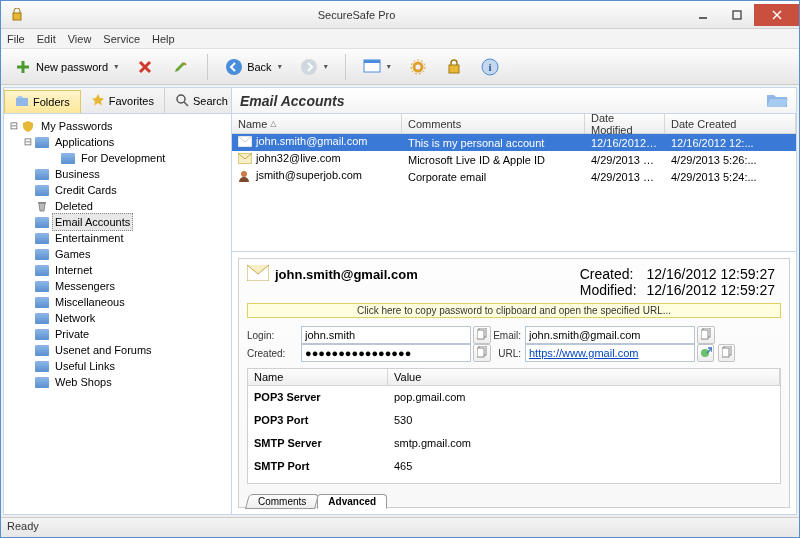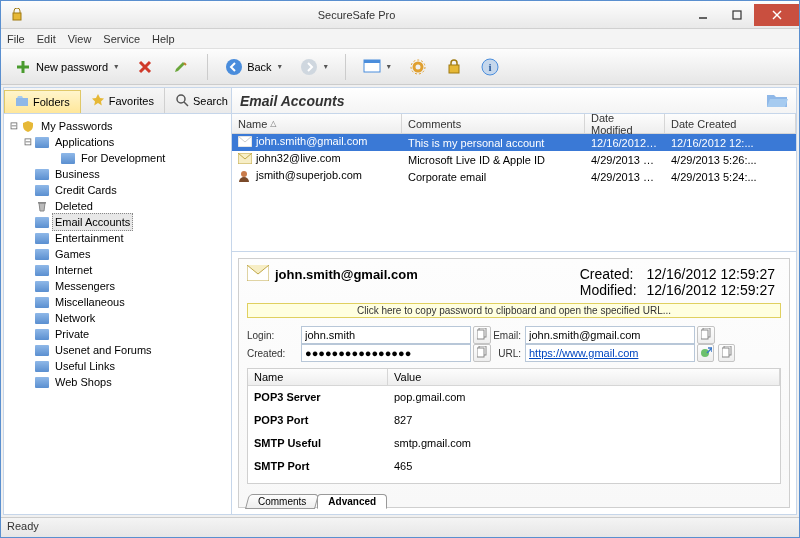--- a/index.html
+++ b/index.html
@@ -477,24 +477,24 @@
             <div class="ah" style="width:140px">Name</div>
             <div class="ah" style="flex:1">Value</div>
           </div>
           <div class="advbody">
             <div class="arow">
                 <div class="ak">POP3 Server</div>
                 <div>pop.gmail.com</div>
               </div>
             <div class="arow">
                 <div class="ak">POP3 Port</div>
-                <div>827</div>
+                <div>530</div>
               </div>
             <div class="arow">
-                <div class="ak">SMTP Useful</div>
+                <div class="ak">SMTP Server</div>
                 <div>smtp.gmail.com</div>
               </div>
             <div class="arow">
                 <div class="ak">SMTP Port</div>
                 <div>465</div>
               </div>
           </div>
         </div>
 
         <div class="dtabs">

